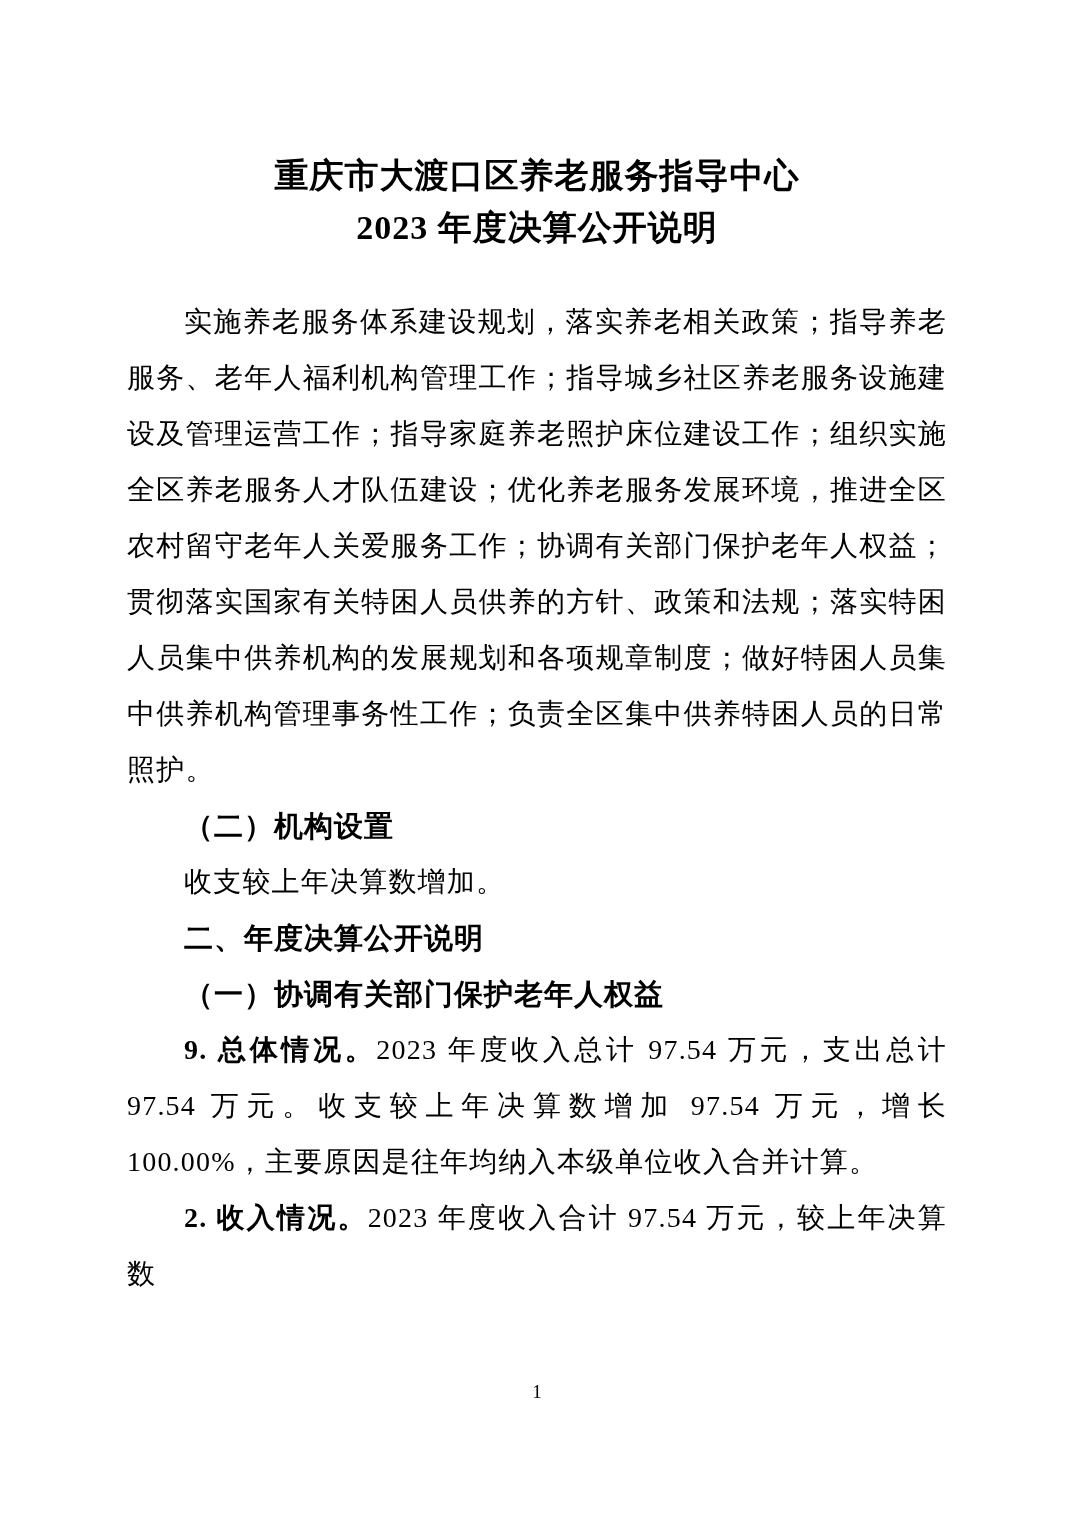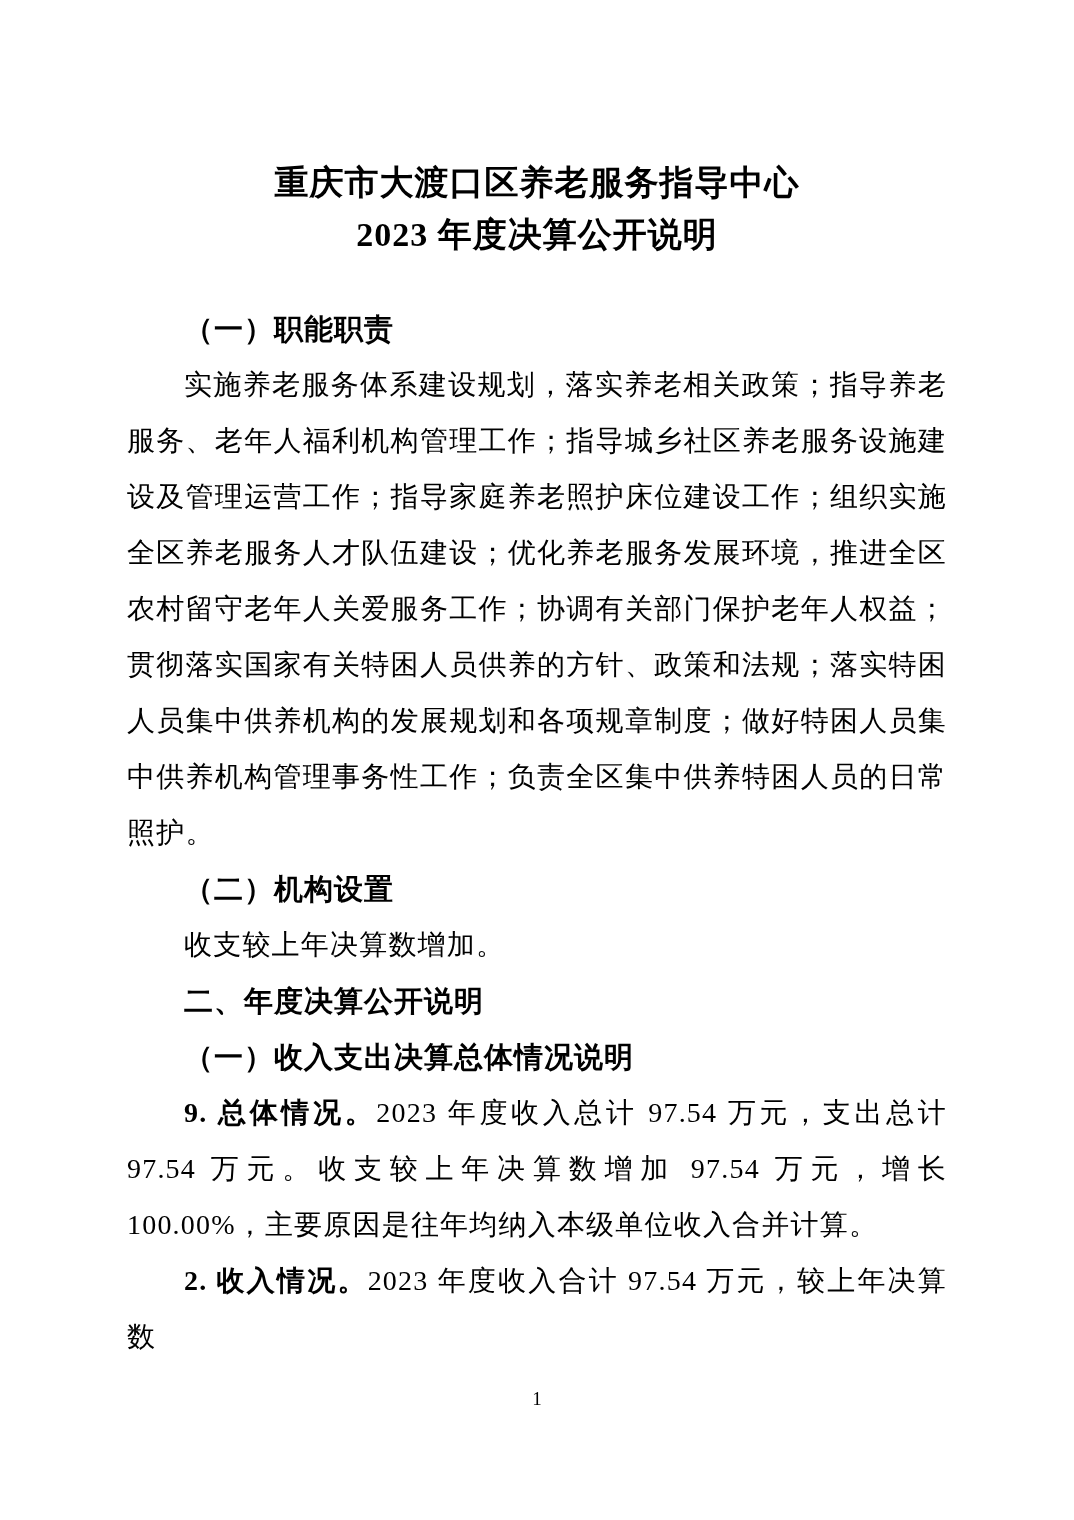--- a/index.html
+++ b/index.html
@@ -4,21 +4,21 @@
 <style>
   html, body {
     margin: 0;
     padding: 0;
     background: #ffffff;
   }
   .page {
     position: relative;
     width: 1074px;
     height: 1500px;
-    margin: 7px auto;
+    margin: 0 auto;
     background: #ffffff;
     color: #000000;
     overflow: hidden;
     font-family: "Liberation Serif", "DejaVu Serif", serif;
   }
   .content {
     position: absolute;
     top: 150px;
     left: 127px;
     width: 820px;
@@ -82,31 +82,30 @@
 <div class="page">
   <div class="content">
 
     <h1 class="doc-title">重庆市大渡口区养老服务指导中心</h1>
 
     <h1 class="doc-title">2023 年度决算公开说明</h1>
 
     <div class="body-blocks">
 
 
-      <h3 class="h-kai">（一）职能职责</h3>
 
       <p class="para">实施养老服务体系建设规划，落实养老相关政策；指导养老服务、老年人福利机构管理工作；指导城乡社区养老服务设施建设及管理运营工作；指导家庭养老照护床位建设工作；组织实施全区养老服务人才队伍建设；优化养老服务发展环境，推进全区农村留守老年人关爱服务工作；协调有关部门保护老年人权益；贯彻落实国家有关特困人员供养的方针、政策和法规；落实特困人员集中供养机构的发展规划和各项规章制度；做好特困人员集中供养机构管理事务性工作；负责全区集中供养特困人员的日常照护。</p>
 
       <h3 class="h-kai">（二）机构设置</h3>
 
       <p class="para">收支较上年决算数增加。</p>
 
       <h2 class="h-hei">二、年度决算公开说明</h2>
 
-      <h3 class="h-kai">（一）收入支出决算总体情况说明</h3>
+      <h3 class="h-kai">（一）协调有关部门保护老年人权益</h3>
 
       <p class="para"><span class="lead">9. 总体情况。</span><span>2023 年度收入总计 97.54 万元，支出总计 97.54 万元。收支较上年决算数增加 97.54 万元，增长 100.00%，主要原因是往年均纳入本级单位收入合并计算。</span></p>
 
       <p class="para"><span class="lead">2. 收入情况。</span><span>2023 年度收入合计 97.54 万元，较上年决算数</span></p>
 
     </div>
   </div>
 
   <div class="page-number">1</div>
 </div>

